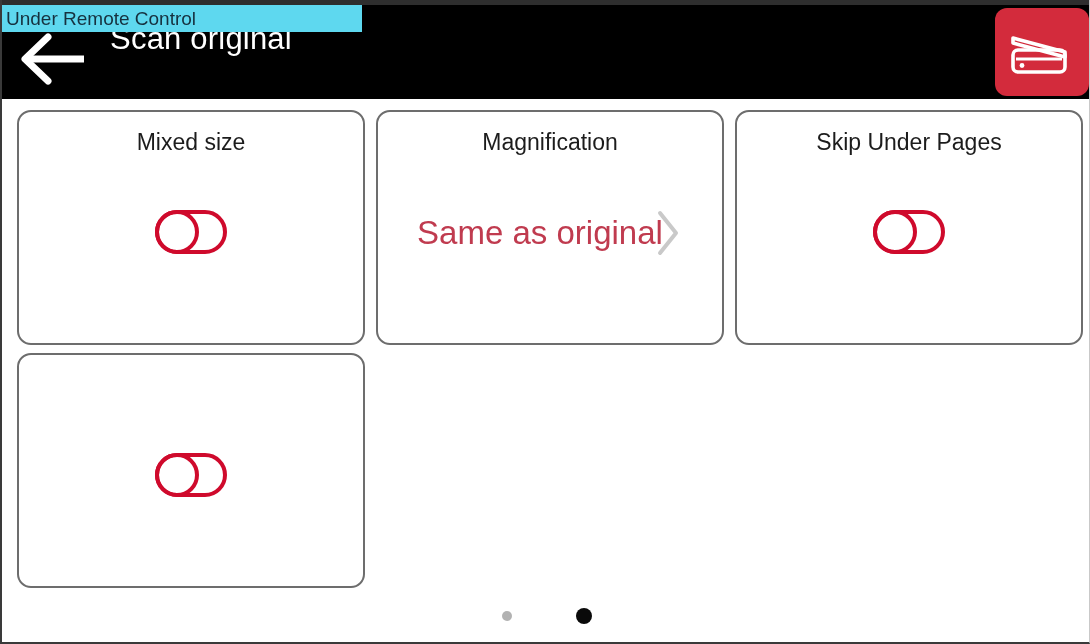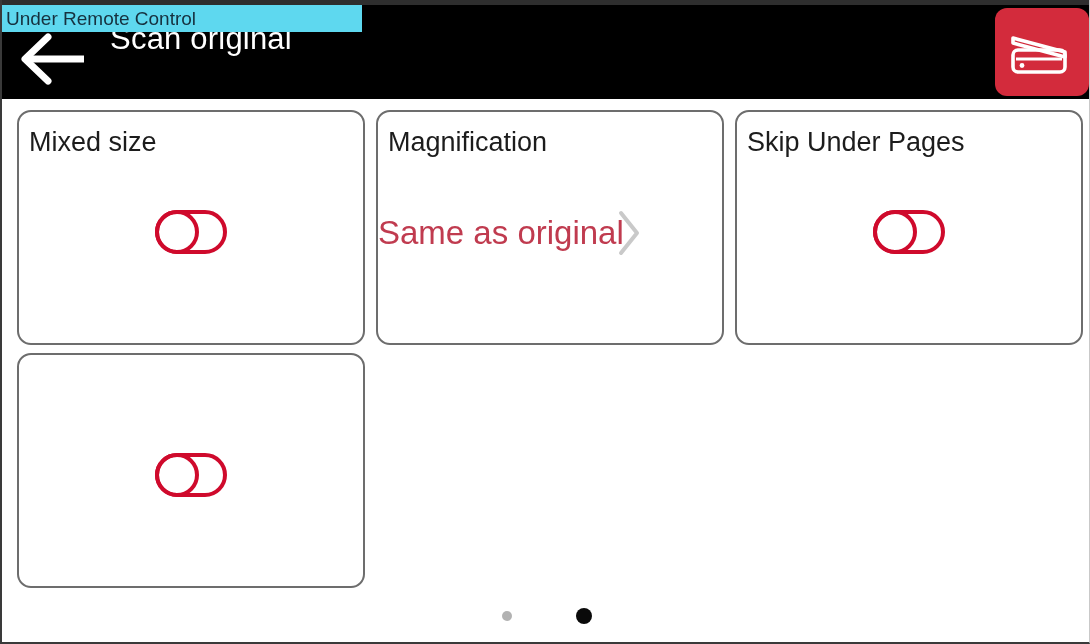--- a/index.html
+++ b/index.html
@@ -128,21 +128,22 @@
     box-sizing: border-box;
     cursor: pointer;
     flex: 0 0 auto;
   }
 
   .card-title {
     position: absolute;
     left: 10px;
     right: 10px;
     top: 14px;
-    font-size: 27px;
+    text-align: center;
+    font-size: 23px;
     line-height: 33px;
     color: #1c1c1c;
     font-weight: 400;
   }
 
   
   .toggle-wrap {
     position: absolute;
     left: 0;
     right: 0;
@@ -178,21 +179,21 @@
   }
 
   
   .value-wrap {
     position: absolute;
     left: 0;
     right: 0;
     top: 95px;
     display: flex;
     align-items: center;
-    justify-content: flex-start;
+    justify-content: center;
   }
   .value-text {
     font-size: 33px;
     color: #c03b4f;
     white-space: nowrap;
     line-height: 38px;
   }
   .chevron {
     margin-left: -10px;
     color: #c9c9c9;

